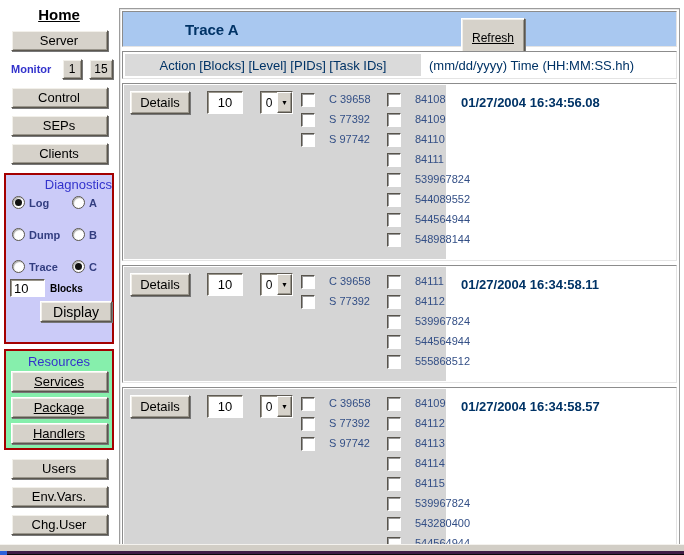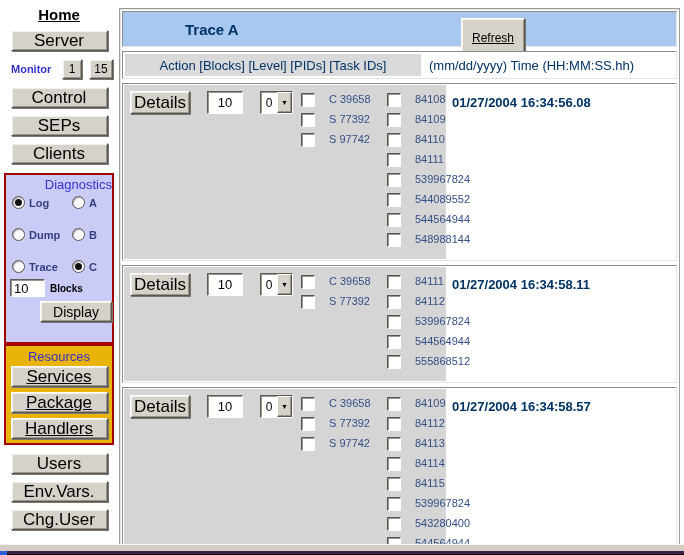--- a/index.html
+++ b/index.html
@@ -8,21 +8,21 @@
     background:#ffffff;
     font-family:"Liberation Sans", sans-serif;
     -webkit-font-smoothing:none;
   }
   
   .btn{
     appearance:none;-webkit-appearance:none;
     background:var(--button-face,#d6d2ca);
     border:1px solid;border-color:#ffffff #5a564e #5a564e #ffffff;
     box-shadow:inset 1px 1px 0 #f2f0ea, inset -1px -1px 0 #9a968c, 1px 1px 0 #777;
-    color:#000;font-family:"Liberation Sans",sans-serif;font-size:17px;
+    color:#000;font-family:"Liberation Sans",sans-serif;font-size:13px;
     display:flex;align-items:center;justify-content:center;
     padding:0;cursor:default;box-sizing:border-box;
   }
   .tbox{
     background:#fff;border:1px solid;border-color:#5f5b53 #fff #fff #5f5b53;
     box-shadow:inset 1px 1px 0 #9a968c;
     font-size:13px;color:#000;
     display:inline-flex;align-items:center;justify-content:center;
     box-sizing:border-box;
   }
@@ -70,23 +70,23 @@
   }
   .box-title{font-size:13px;color:var(--blue-label,#3333cc);margin-bottom:2px;}
   .radio-grid{display:grid;grid-template-columns:60px 40px;row-gap:19px;margin:2px 0 4px 0;}
   .radio-item{display:flex;align-items:center;gap:4px;cursor:default;}
   .radio-label{font-size:11px;font-weight:bold;color:var(--radio-navy,#333e80);}
   .blocks-row{display:flex;align-items:center;width:104px;margin:2px 0 4px 0;}
   .blocks-input{width:35px;height:18px;justify-content:flex-start;padding-left:3px;margin-left:2px;}
   .blocks-label{font-size:10px;font-weight:bold;color:#000;margin-left:5px;}
   .display-btn{width:72px;height:21px;font-size:14px;margin-left:8px;}
   .res-box{
-    width:110px;box-sizing:border-box;
+    width:110px;box-sizing:border-box;margin-top:5px;
     border:2px solid var(--box-border-red,#a40000);
-    padding:3px 0 3px 0;display:flex;flex-direction:column;align-items:center;background:#eab308;
+    padding:3px 0 3px 0;display:flex;flex-direction:column;align-items:center;background:#86efac;
   }
   .res-box .side-btn{margin-bottom:5px;text-decoration:underline;}
   .res-box .side-btn:last-child{margin-bottom:1px;}
   .users-btn{margin-top:8px;}
   .help-title{align-self:flex-start;font-size:12px;font-weight:bold;color:#000;margin:6px 0 2px 6px;}
   .help-link{align-self:flex-start;font-size:12px;color:var(--link-navy,#333355);
     text-decoration:underline;margin:0 0 3px 14px;cursor:pointer;}
   
   .main{
     position:absolute;left:119px;top:8px;width:561px;box-sizing:border-box;
@@ -121,21 +121,21 @@
     background:var(--panel-gray,#d5d5d5);
     padding:6px;display:flex;align-items:flex-start;
   }
   .controls{display:flex;gap:17px;flex:none;margin-right:8px;}
   .details-btn{width:60px;height:23px;}
   .blocks-val{width:36px;height:23px;}
   .tasks-col{width:86px;flex:none;display:flex;flex-direction:column;padding-top:2px;}
   .pids-col{flex:none;display:flex;flex-direction:column;padding-top:2px;}
   .cb-row{height:20px;display:flex;gap:14px;}
   .cb-label{font-size:11px;color:var(--cb-navy,#334f86);white-space:nowrap;}
-  .entry-right{flex:1;padding:8px 0 0 6px;}
+  .entry-right{flex:1;padding:8px 0 0 15px;}
   .timestamp{font-size:13px;font-weight:bold;color:var(--navy-text,#003366);white-space:nowrap;}
   
   .footer-strip{
     position:absolute;left:0;top:544px;width:684px;height:7px;
     background:#d2cec6;border-top:1px solid #f4f2ee;box-sizing:border-box;
   }
   .footer-bar{
     position:absolute;left:0;top:551px;width:684px;height:4px;
     background:var(--bottom-bar-purple,#3f1d45);border-bottom:1px solid #0a0a0a;box-sizing:border-box;
   }

